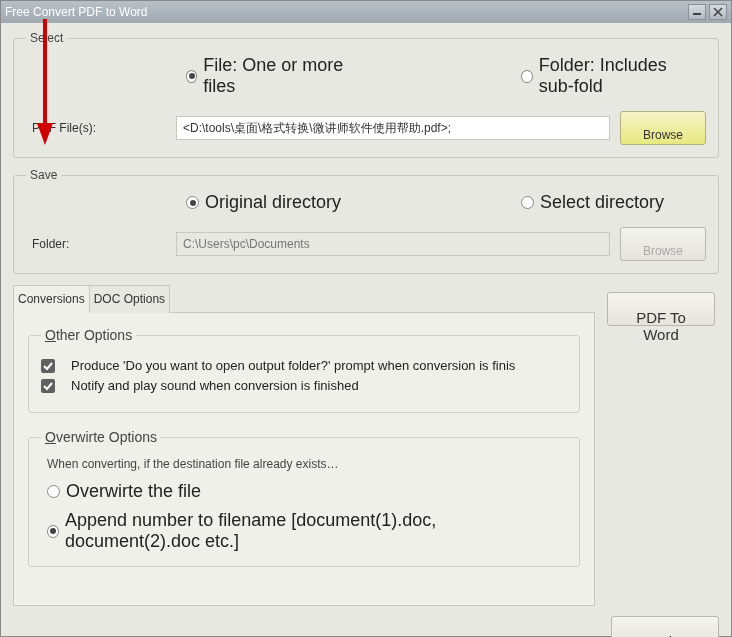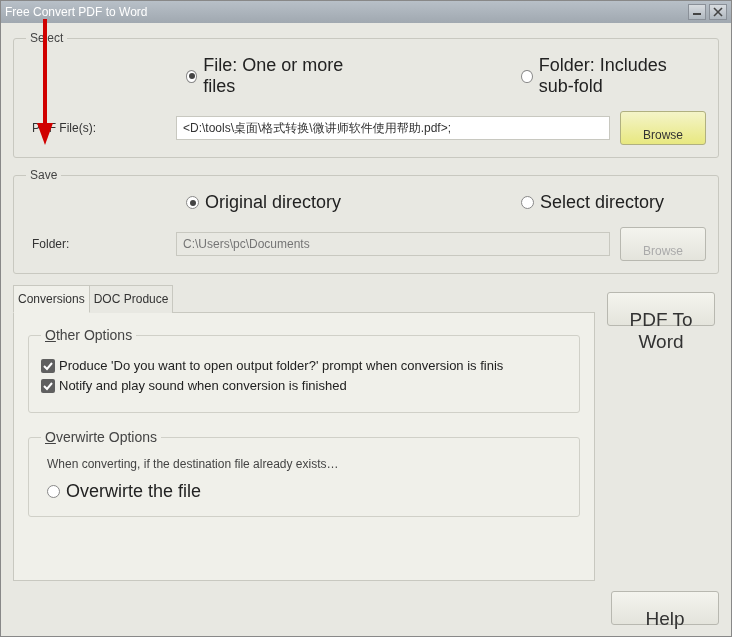--- a/index.html
+++ b/index.html
@@ -22,35 +22,35 @@
 .radio-row2 { display: flex; align-items: center; margin-bottom: 14px; margin-left: 160px; gap: 180px; }
 .radio-item { display: flex; align-items: center; gap: 6px; font-size: 18px; color: #222; cursor: pointer; }
 .radio { width: 13px; height: 13px; border-radius: 50%; border: 1px solid #888; background: #fff; display: inline-flex; align-items: center; justify-content: center; }
 .radio.checked::after { content: ""; width: 6px; height: 6px; border-radius: 50%; background: #444; }
 
 input.text { height: 24px; border: 1px solid #c8c8c0; background: #fff; font-size: 12px; padding: 0 6px; color: #333; }
 input.text.disabled { background: #e8e8e2; color: #999; }
 
 .btn { height: 24px; border: 1px solid #b0b080; border-radius: 3px; background: linear-gradient(#f4f4c8,#e8e880); font-size: 12px; color: #333; cursor: pointer; padding: 16px 18px; }
 .btn.std { background: linear-gradient(#f4f4ee,#e4e4dc); border-color: #b8b8b0; }
-.btn.big { height: 30px; width: 108px; font-size: 19px; }
+.btn.big { height: 30px; width: 108px; font-size: 15px; }
 .btn:disabled { color: #aaa; cursor: default; }
 
 .conversion-area { display: flex; gap: 12px; align-items: flex-start; }
 .tabs-panel { flex: 1; }
 .tabhead { display: flex; border-bottom: 1px solid #c8c8c0; }
 .tab { padding: 6px 4px; font-size: 12px; color: #333; border: 1px solid #c8c8c0; border-bottom: none; background: #e8e8e2; margin-right: -1px; cursor: pointer; position: relative; top: 1px; }
 .tab.active { background: #f0f0ea; border-bottom: 1px solid #f0f0ea; z-index: 2; }
 .tabbody { border: 1px solid #c8c8c0; border-top: none; background: #f0f0ea; padding: 14px 14px 22px 14px; min-height: 268px; }
 
 fieldset.inner { border: 1px solid #d0d0c8; border-radius: 3px; padding: 10px 12px 14px 12px; margin-bottom: 16px; background: transparent; }
 fieldset.inner > legend { padding: 0 4px; font-size: 14px; color: #444; background: #f0f0ea; }
 .legend-underline { text-decoration: underline; }
 
-.check-item { display: flex; align-items: flex-end; gap: 4px; font-size: 13px; color: #222; margin: 5px 0; cursor: pointer; }
+.check-item { display: flex; align-items: flex-end; gap: 16px; font-size: 13px; color: #222; margin: 5px 0; cursor: pointer; }
 .check { width: 14px; height: 14px; border-radius: 2px; background: #606060; display: inline-flex; align-items: center; justify-content: center; flex-shrink: 0; }
 .check svg { display: block; }
 
 .hint { font-size: 12px; color: #444; margin: 2px 0 10px 6px; }
 .radio-stack { display: flex; flex-direction: column; gap: 8px; margin-left: 6px; }
 
 .side-col { width: 112px; display: flex; flex-direction: column; gap: 260px; padding-top: 8px; }
 
 .bottom-row { display: flex; justify-content: flex-end; margin-top: 10px; }
 
@@ -118,21 +118,21 @@
         <div class="label-col">Folder:</div>
         <input class="text disabled" style="flex: 1 1 0%;" disabled="" placeholder="C:\Users\pc\Documents">
         <button class="btn std" style="margin-left:10px;width:86px" disabled="">Browse</button>
       </div>
     </fieldset>
 
     <div class="conversion-area">
       <div class="tabs-panel">
         <div class="tabhead">
           <div class="tab active">Conversions</div>
-          <div class="tab">DOC Produce</div>
+          <div class="tab">DOC Options</div>
         </div>
         <div class="tabbody">
 
           <fieldset class="inner">
             <legend><span class="legend-underline">O</span>ther Options</legend>
             <div class="check-item">
               <span class="check">
                 <svg width="12" height="12">
                     <polyline points="2,6 5,9 10,3" fill="none" stroke="#fff" stroke-width="2"></polyline>
                   </svg>
@@ -150,20 +150,24 @@
           </fieldset>
 
           <fieldset class="inner">
             <legend><span class="legend-underline">O</span>verwirte Options</legend>
             <div class="hint">When converting, if the destination file already exists…</div>
             <div class="radio-stack">
               <div class="radio-item">
                 <span class="radio"></span>
                 <span>Overwirte the file</span>
               </div>
+              <div class="radio-item">
+                <span class="radio checked"></span>
+                <span>Append number to filename  [document(1).doc, document(2).doc etc.]</span>
+              </div>
             </div>
           </fieldset>
 
         </div>
       </div>
 
       <div class="side-col">
         <button class="btn std big">PDF To Word</button>
       </div>
     </div>

